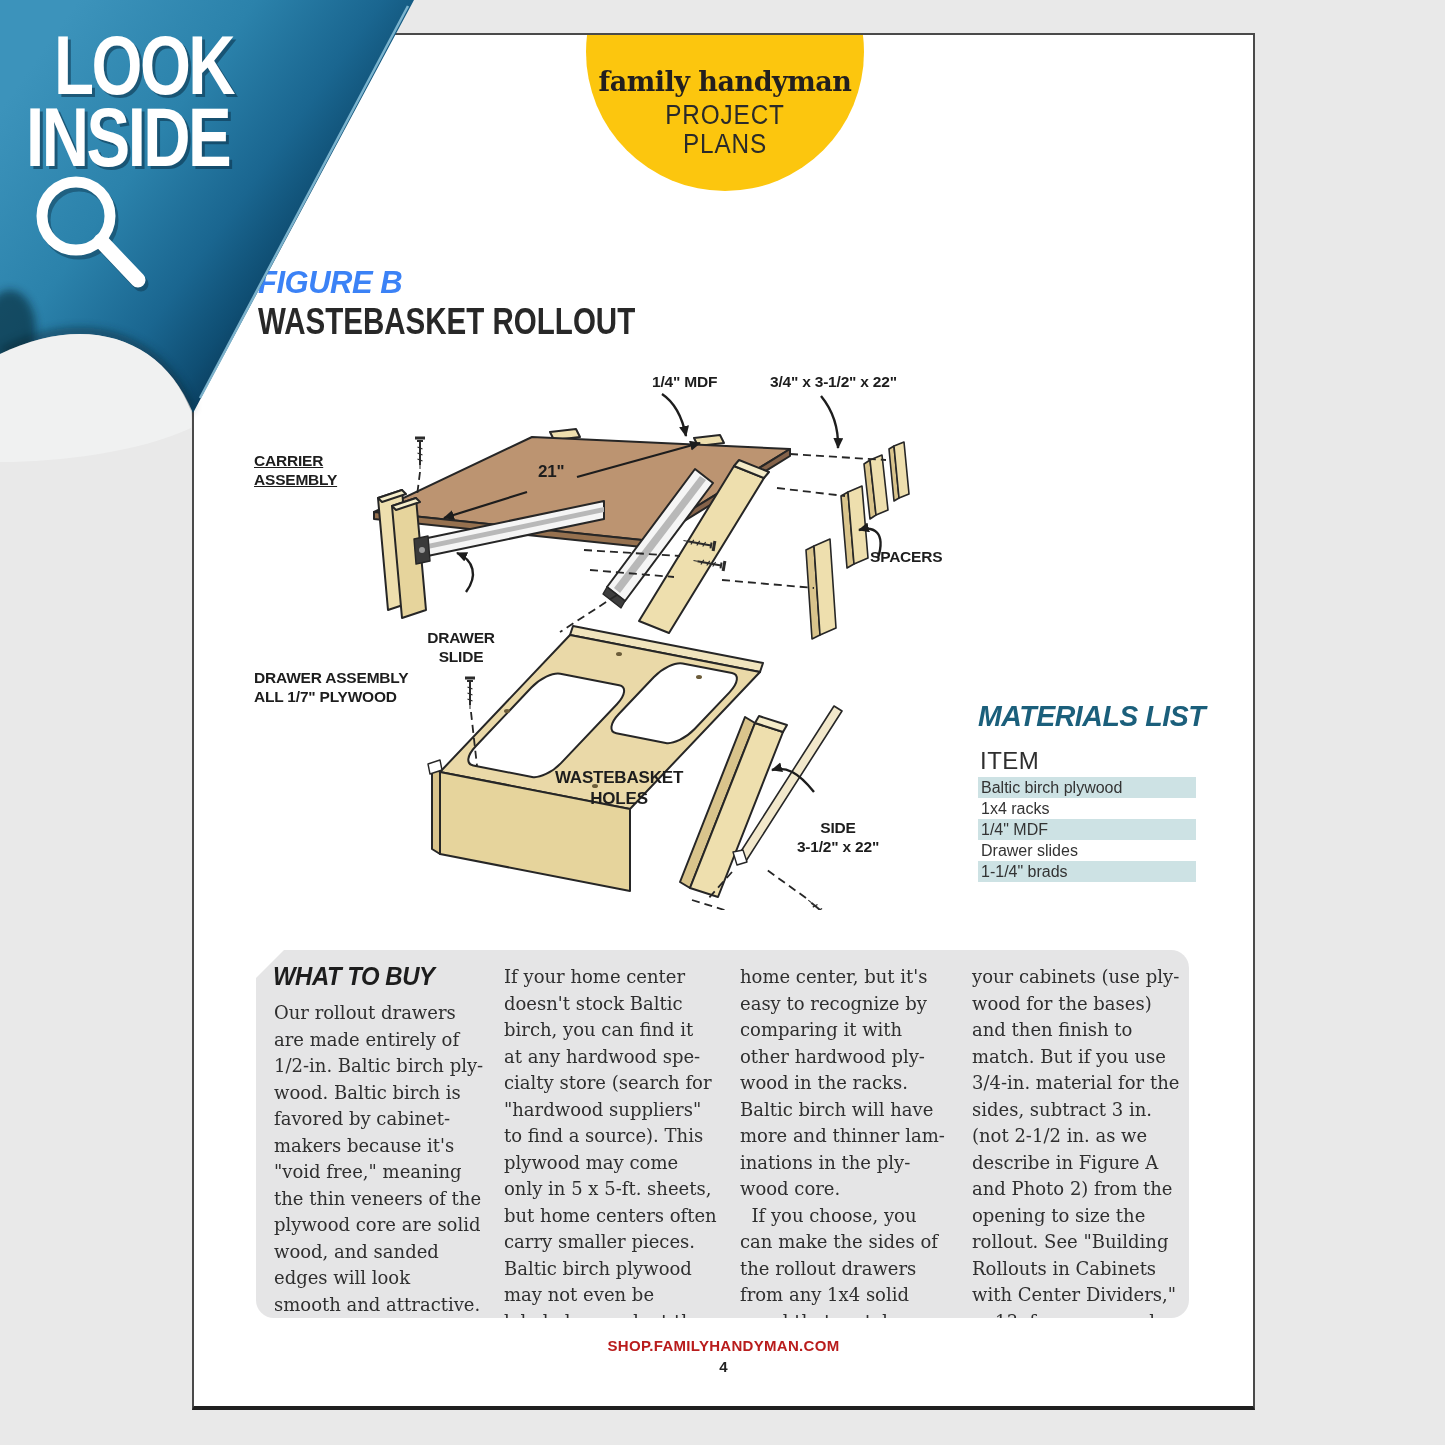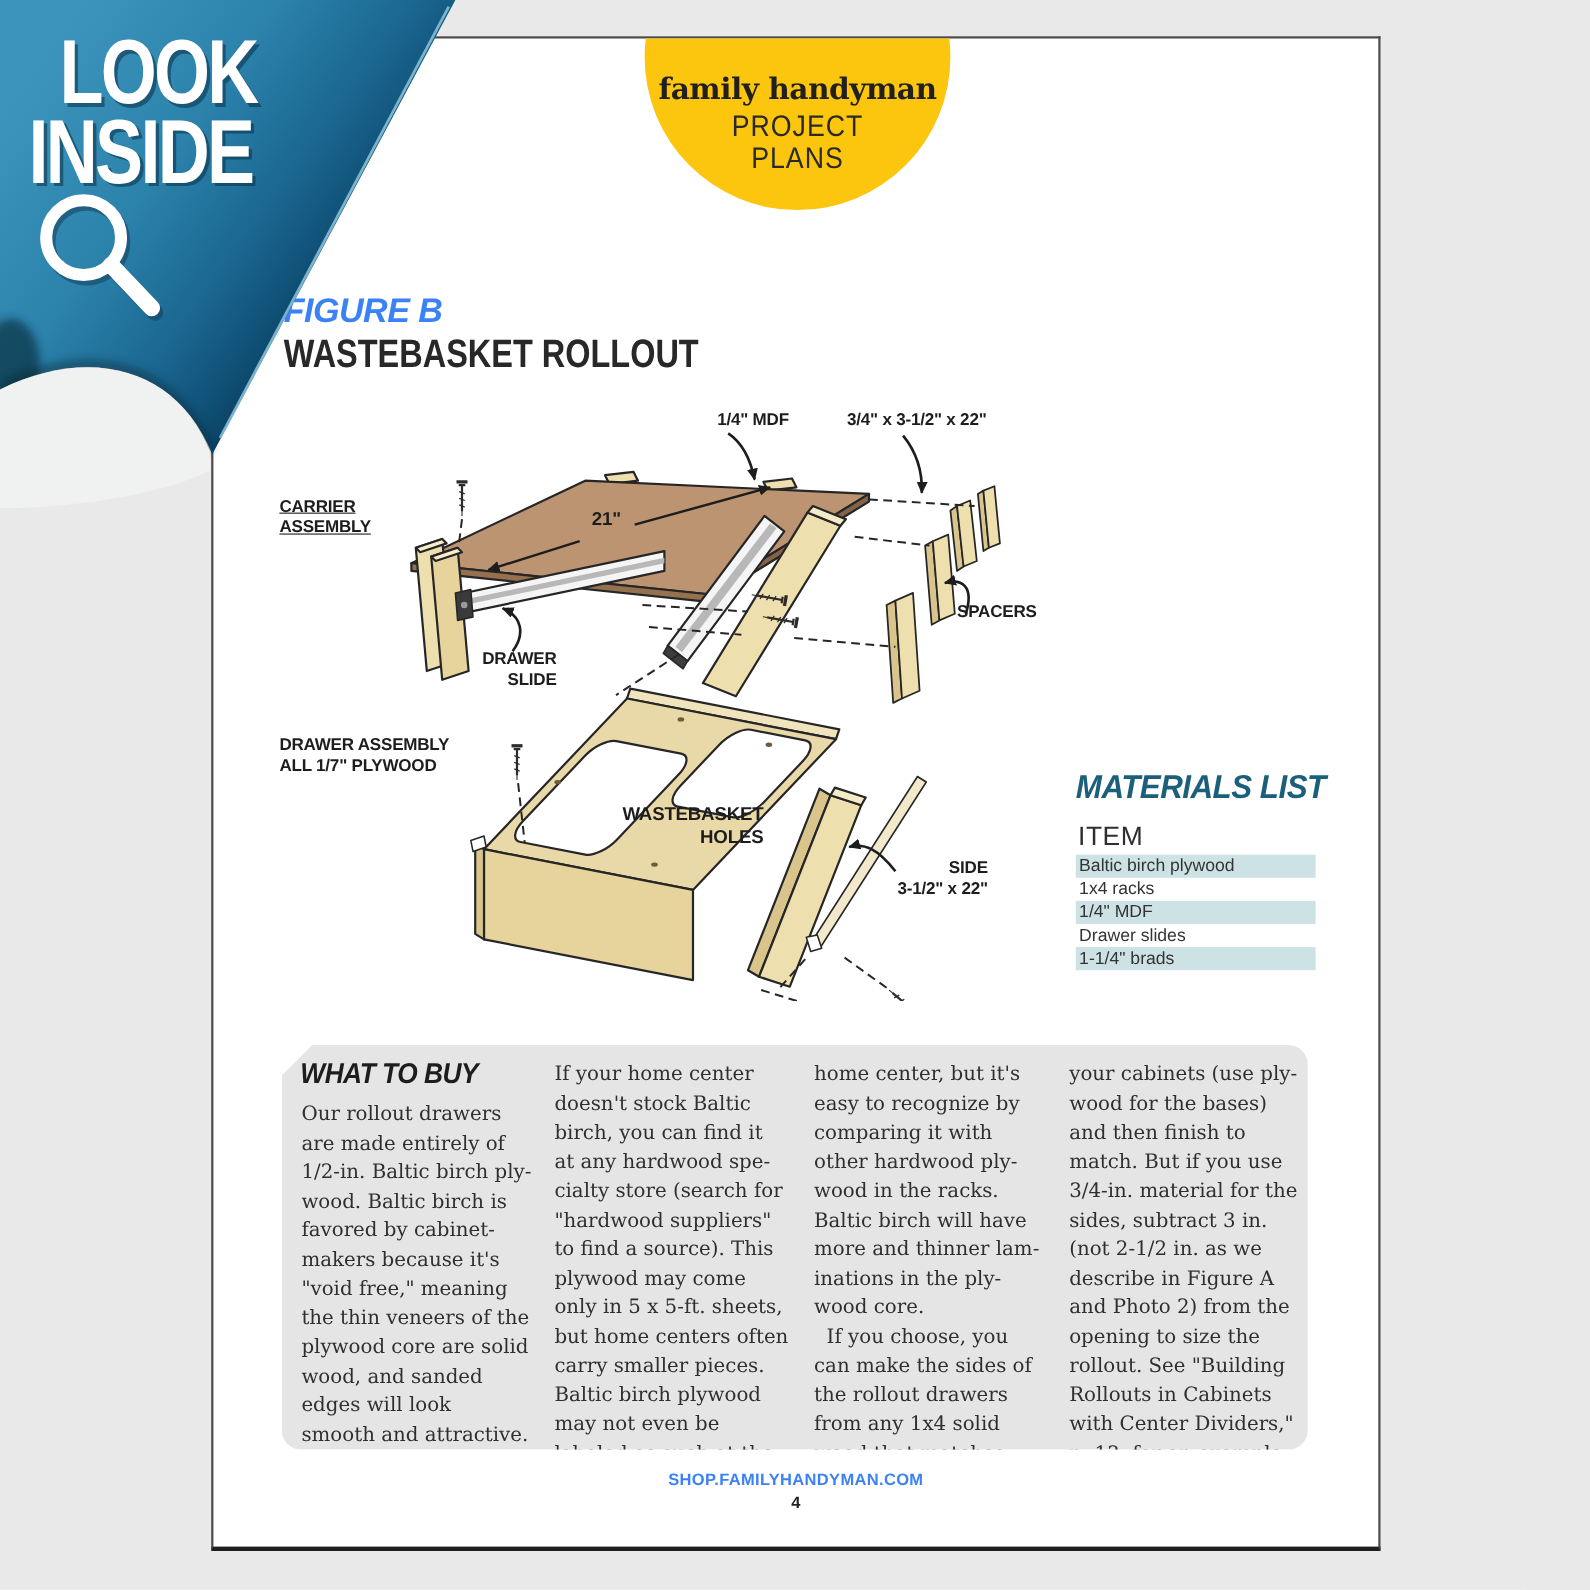--- a/index.html
+++ b/index.html
@@ -15,37 +15,37 @@
   .badge-brand{padding-top:153px;font-family:"DejaVu Serif",serif;font-weight:bold;font-size:27px;
          letter-spacing:-0.5px;color:#221f1f;}
   .badge-plan{margin-top:4px;font-size:27px;line-height:1.06;color:#2a2a2a;letter-spacing:1px;
          transform:scaleX(0.9);transform-origin:50% 0;white-space:pre-line;}
   
   .fig-label{left:64px;top:230px;font-size:31px;font-style:italic;font-weight:bold;color:#3b82f6;letter-spacing:-0.5px;}
   .fig-title{left:64px;top:266px;font-size:36px;font-weight:bold;color:#282828;transform:scaleX(0.82);transform-origin:0 0;white-space:nowrap;}
   
   .dlabel{position:absolute;font-weight:bold;font-size:15.5px;color:#1d1d1d;letter-spacing:-0.2px;
           white-space:pre-line;line-height:1.25;}
-  .center{text-align:right;}
+  .center{text-align:center;margin-top:38px;}
   
   .mat-title{left:784px;top:664px;font-size:30px;font-style:italic;font-weight:bold;color:#1b5f7b;
              transform:scaleX(0.95);transform-origin:0 0;white-space:nowrap;letter-spacing:-0.5px;}
   .mat-head{left:786px;top:712px;font-size:24px;color:#2e2e2e;letter-spacing:0.5px;text-align:right;}
   .mat-rows{left:784px;top:742px;width:218px;}
   .mat-row{height:21px;line-height:21px;font-size:16px;color:#333;padding-left:3px;}
   .mat-row.shade{background:#cde2e4;}
   
   .wtb{left:62px;top:915px;width:933px;height:368px;background:#e5e5e6;
        clip-path:polygon(28px 0,100% 0,100% 100%,0 100%,0 28px);border-radius:18px;}
   .wtb-title{left:17px;top:11px;font-size:26px;font-weight:bold;font-style:italic;color:#1d1d1d;
        transform:scaleX(0.92);transform-origin:0 0;white-space:nowrap;letter-spacing:-0.5px;}
   .col{position:absolute;width:218px;font-family:"DejaVu Serif",serif;font-size:18px;line-height:26.5px;
        color:#2f2f2f;white-space:pre-wrap;}
   
-  .foot-url{left:0;top:1302px;width:100%;text-align:center;font-size:15px;font-weight:bold;letter-spacing:0.3px;color:#3b82f6;}
+  .foot-url{left:0;top:1302px;width:100%;text-align:center;font-size:15px;font-weight:bold;letter-spacing:0.3px;color:#b91c1c;}
   .foot-page{left:0;top:1323px;width:100%;text-align:center;font-size:15px;font-weight:bold;color:#222;}
   
   .corner{left:0;top:0;width:460px;height:470px;z-index:5;}
 </style>
 </head>
 <body>
 
 <div class="canvas">
 
   <div class="page">

